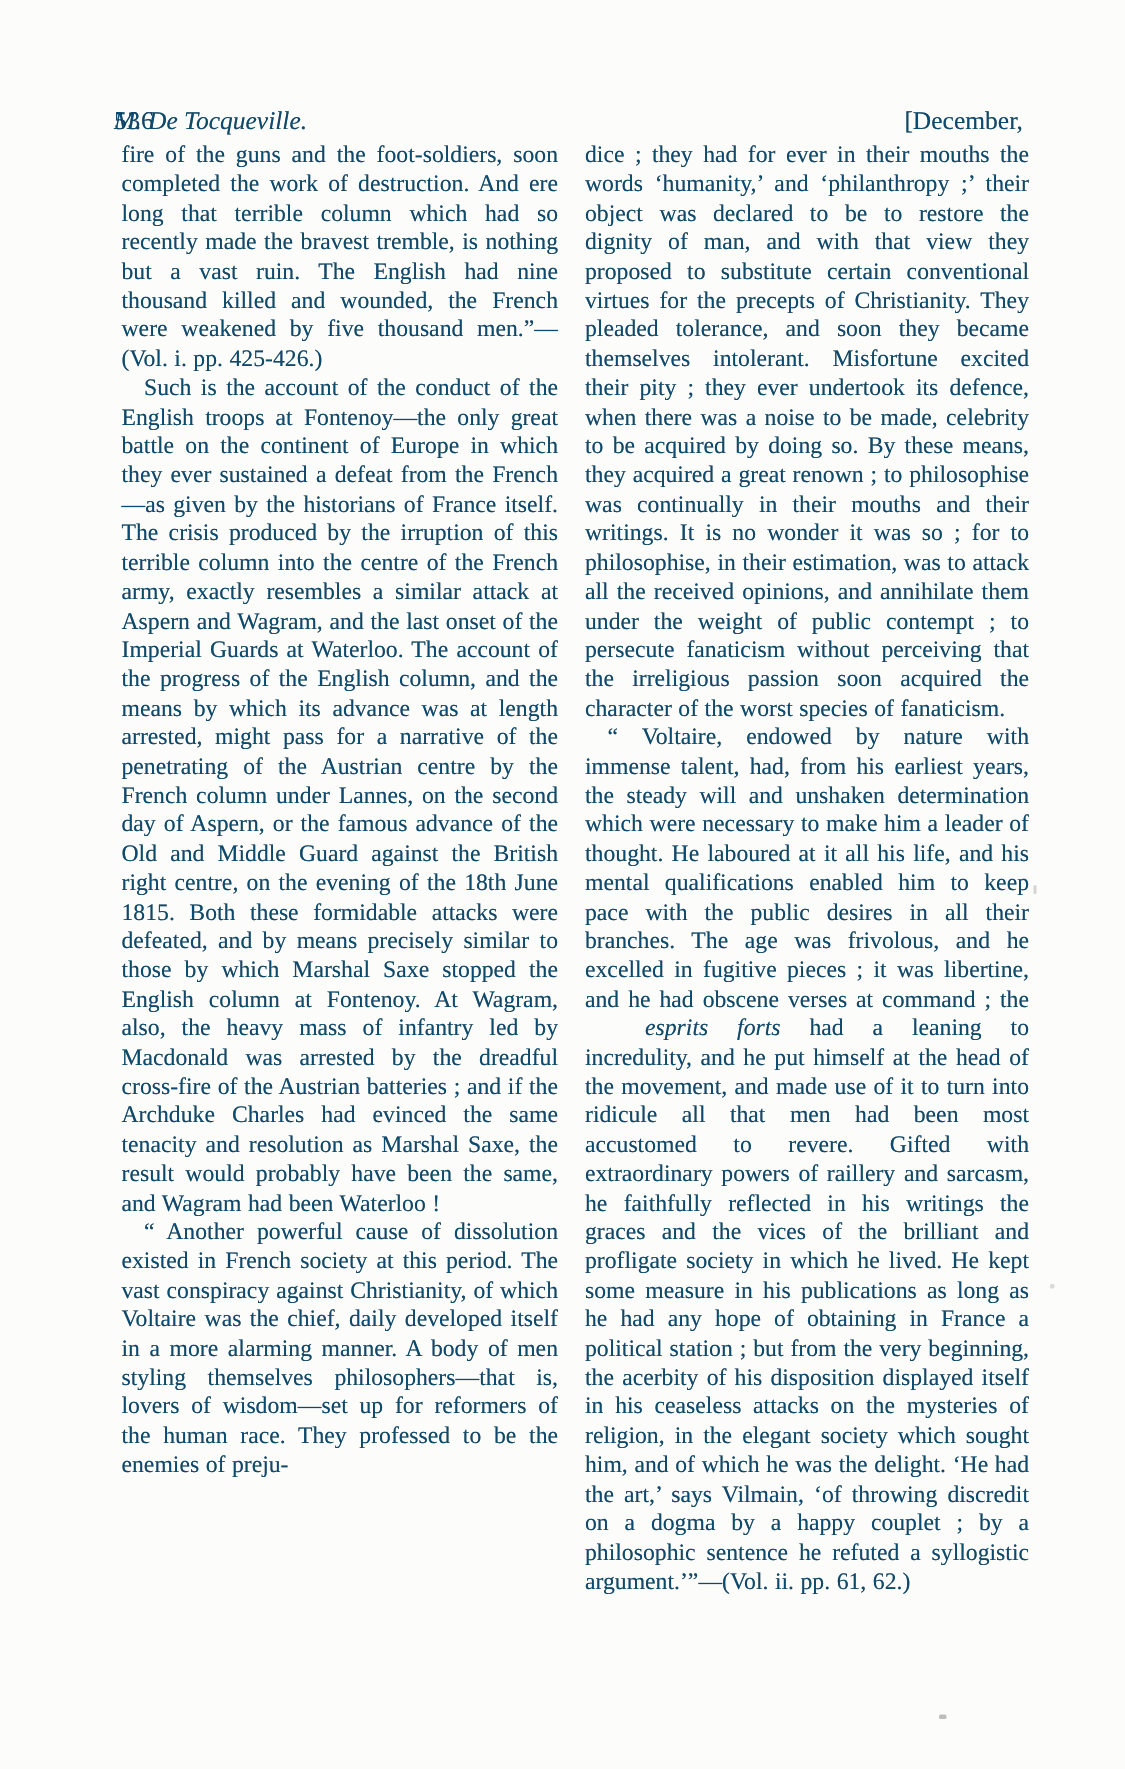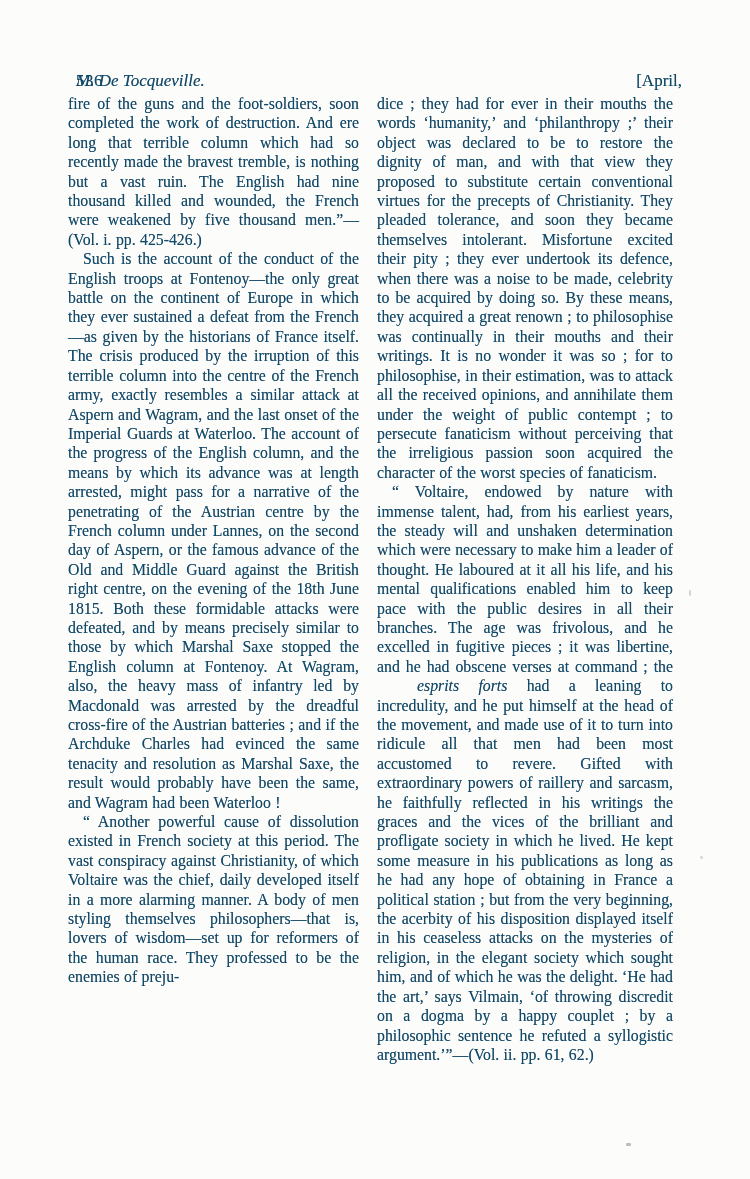--- a/index.html
+++ b/index.html
@@ -40,21 +40,21 @@
     font-style: italic;
   }
   .issue {
     position: absolute;
     right: 0;
     top: 0;
   }
   .columns {
     position: absolute;
     top: 94px;
-    left: 68px;
+    left: 81px;
     display: flex;
     gap: 18px;
   }
   .col {
     text-align: justify;
     text-justify: inter-word;
     font-size: 15.8px;
     line-height: 19.4px;
     word-spacing: 0.4px;
   }
@@ -79,21 +79,21 @@
   .speck-3 { left: 700px; top: 856px;  width: 3px; height: 3px; opacity: 0.3; }
 </style>
 </head>
 <body>
 
 <div class="page">
 
   <header class="page-header">
     <span class="pg-num">536</span>
     <span class="running-title">M. De Tocqueville.</span>
-    <span class="issue">[April,</span>
+    <span class="issue">[December,</span>
   </header>
 
   <main class="columns">
 
     <div class="col col-left">
       <p class="cont">fire of the guns and the foot-soldiers, soon completed the work of destruction. And ere long that terrible column which had so recently made the bravest tremble, is nothing but a vast ruin. The English had nine thousand killed and wounded, the French were weakened by five thousand men.”—(Vol. i. pp. 425-426.)</p>
       <p>Such is the account of the conduct of the English troops at Fontenoy—the only great battle on the continent of Europe in which they ever sustained a defeat from the French—as given by the historians of France itself. The crisis produced by the irruption of this terrible column into the centre of the French army, exactly resembles a similar attack at Aspern and Wagram, and the last onset of the Imperial Guards at Waterloo. The account of the progress of the English column, and the means by which its advance was at length arrested, might pass for a narrative of the penetrating of the Austrian centre by the French column under Lannes, on the second day of Aspern, or the famous advance of the Old and Middle Guard against the British right centre, on the evening of the 18th June 1815. Both these formidable attacks were defeated, and by means precisely similar to those by which Marshal Saxe stopped the English column at Fontenoy. At Wagram, also, the heavy mass of infantry led by Macdonald was arrested by the dreadful cross-fire of the Austrian batteries ; and if the Archduke Charles had evinced the same tenacity and resolution as Marshal Saxe, the result would probably have been the same, and Wagram had been Waterloo !</p>
       <p>“ Another powerful cause of dissolution existed in French society at this period. The vast conspiracy against Christianity, of which Voltaire was the chief, daily developed itself in a more alarming manner. A body of men styling themselves philosophers—that is, lovers of wisdom—set up for reformers of the human race. They professed to be the enemies of preju-</p>
     </div>
 

